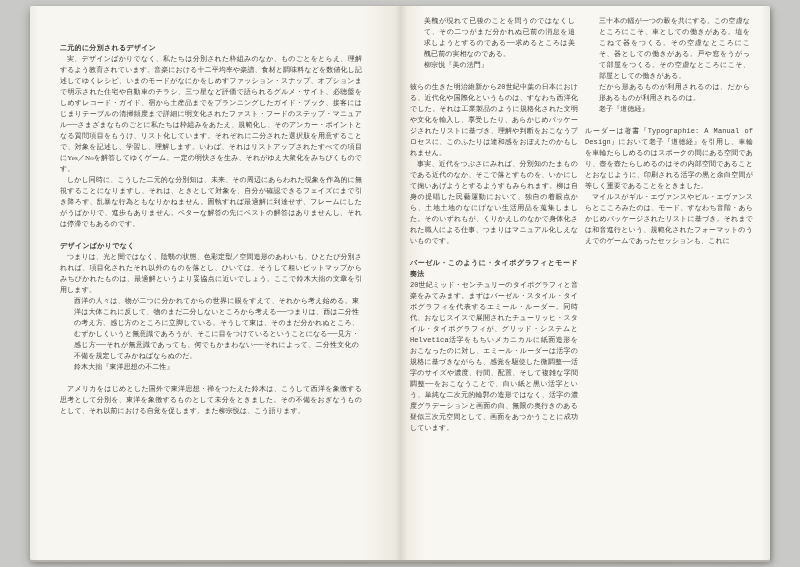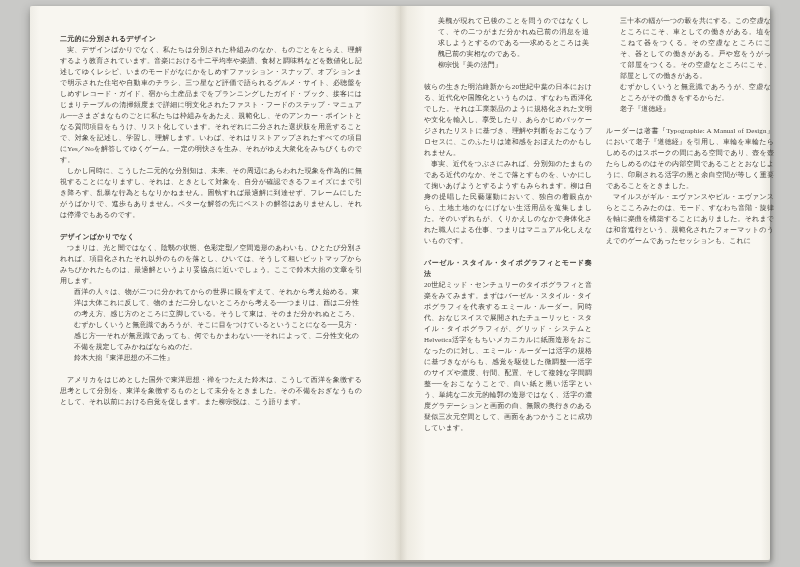--- a/index.html
+++ b/index.html
@@ -33,24 +33,24 @@
   }
   .spread::after{
     content:""; position:absolute; left:0; right:0; bottom:-2px; height:2px;
     background:linear-gradient(to right,#b6b3ac,#a9a69e 50%,#b6b3ac);
     border-radius:0 0 2px 2px;
   }
   .textcol{
     position:absolute; font-size:7px; line-height:11px;
     text-align:justify; letter-spacing:.1px;
   }
-  .page.left .textcol.single{ left:30px; top:28px; width:302px; }
+  .page.left .textcol.single{ left:30px; top:37px; width:302px; }
   .page.right .cols{
-    position:absolute; left:24px; top:10px; width:352px;
-    display:flex; gap:14px;
+    position:absolute; left:10px; top:10px; width:352px;
+    display:flex; gap:7px;font-family:Liberation Mono, monospace;
   }
   .page.right .textcol{ position:static; width:168px; flex:0 0 168px; }
   .blk{ margin:0; }
   .blk.heading{ font-weight:bold; letter-spacing:.3px; }
   .blk.heading:not(:first-child){ margin-top:11px; }
   .blk.para{ text-indent:7px; }
   .blk.para-flush{ text-indent:0; }
   .blk.quote{ margin-left:14px; margin-right:3px; }
   .blk.cite{ margin-left:14px; margin-bottom:11px; }
 </style>
@@ -70,25 +70,25 @@
         <p class="blk para">アメリカをはじめとした国外で東洋思想・禅をつたえた鈴木は、こうして西洋を象徴する思考として分別を、東洋を象徴するものとして未分をときました。その不備をおぎなうものとして、それ以前における自覚を促します。また柳宗悦は、こう語ります。</p>
       </div>
   </div>
   <div class="page right">
     <div class="cols">
       <div class="textcol">
           <p class="blk quote">美醜が現れて已後のことを問うのではなくして、その二つがまだ分かれぬ已前の消息を追求しようとするのである──求めるところは美醜已前の実相なのである。</p>
           <p class="blk cite">柳宗悦『美の法門』</p>
           <p class="blk para-flush">彼らの生きた明治維新から20世紀中葉の日本における、近代化や国際化というものは、すなわち西洋化でした。それは工業製品のように規格化された文明や文化を輸入し、享受したり、あらかじめパッケージされたリストに基づき、理解や判断をおこなうプロセスに、このふたりは違和感をおぼえたのかもしれません。</p>
           <p class="blk para">事実、近代をつぶさにみれば、分別知のたまものである近代のなか、そこで落とすものを、いかにして掬いあげようとするようすもみられます。柳は自身の提唱した民藝運動において、独自の着眼点から、土地土地のなにげない生活用品を蒐集しました。そのいずれもが、くりかえしのなかで身体化された職人による仕事、つまりはマニュアル化しえないものです。</p>
-          <p class="blk heading">バーゼル・スタイル・タイポグラフィとモード奏法</p>
+          <p class="blk heading">バーゼル・このように・タイポグラフィとモード奏法</p>
           <p class="blk para-flush">20世紀ミッド・センチュリーのタイポグラフィと音楽をみてみます。まずはバーゼル・スタイル・タイポグラフィを代表するエミール・ルーダー。同時代、おなじスイスで展開されたチューリッヒ・スタイル・タイポグラフィが、グリッド・システムとHelvetica活字をもちいメカニカルに紙面造形をおこなったのに対し、エミール・ルーダーは活字の規格に基づきながらも、感覚を駆使した微調整──活字のサイズや濃度、行間、配置、そして複雑な字間調整──をおこなうことで、白い紙と黒い活字という、単純な二次元的輪郭の造形ではなく、活字の濃度グラデーションと画面の白、無限の奥行きのある疑似三次元空間として、画面をあつかうことに成功しています。</p>
         </div>
       <div class="textcol">
           <p class="blk quote">三十本の輻が一つの轂を共にする。この空虚なところにこそ、車としての働きがある。埴をこねて器をつくる。その空虚なところにこそ、器としての働きがある。戸や窓をうがって部屋をつくる。その空虚なところにこそ、部屋としての働きがある。</p>
-          <p class="blk quote">むずかしくいうと無意識であろうが、空虚なところがその働きをするからだ。</p>
+          <p class="blk quote">だから形あるものが利用されるのは、だから形あるものが利用されるのは。</p>
           <p class="blk cite">老子『道徳経』</p>
           <p class="blk para-flush">ルーダーは著書『Typographie: A Manual of Design』において老子『道徳経』を引用し、車輪を車輪たらしめるのはスポークの間にある空間であり、壺を壺たらしめるのはその内部空間であることとおなじように、印刷される活字の黒と余白空間が等しく重要であることをときました。</p>
-          <p class="blk para">マイルスがギル・エヴァンスやビル・エヴァンスらとこころみたのは、モード、すなわち音階・旋律を軸に楽曲を構築することにありました。それまでは和音進行という、規範化されたフォーマットのうえでのゲームであったセッションも、これに</p>
+          <p class="blk para">マイルスがギル・エヴァンスやビル・エヴァンスらとこころみたのは、モード、すなわち音階・あらかじめパッケージされたリストに基づき。それまでは和音進行という、規範化されたフォーマットのうえでのゲームであったセッションも、これに</p>
         </div>
     </div>
   </div>
 </div>
 
 </body></html>

